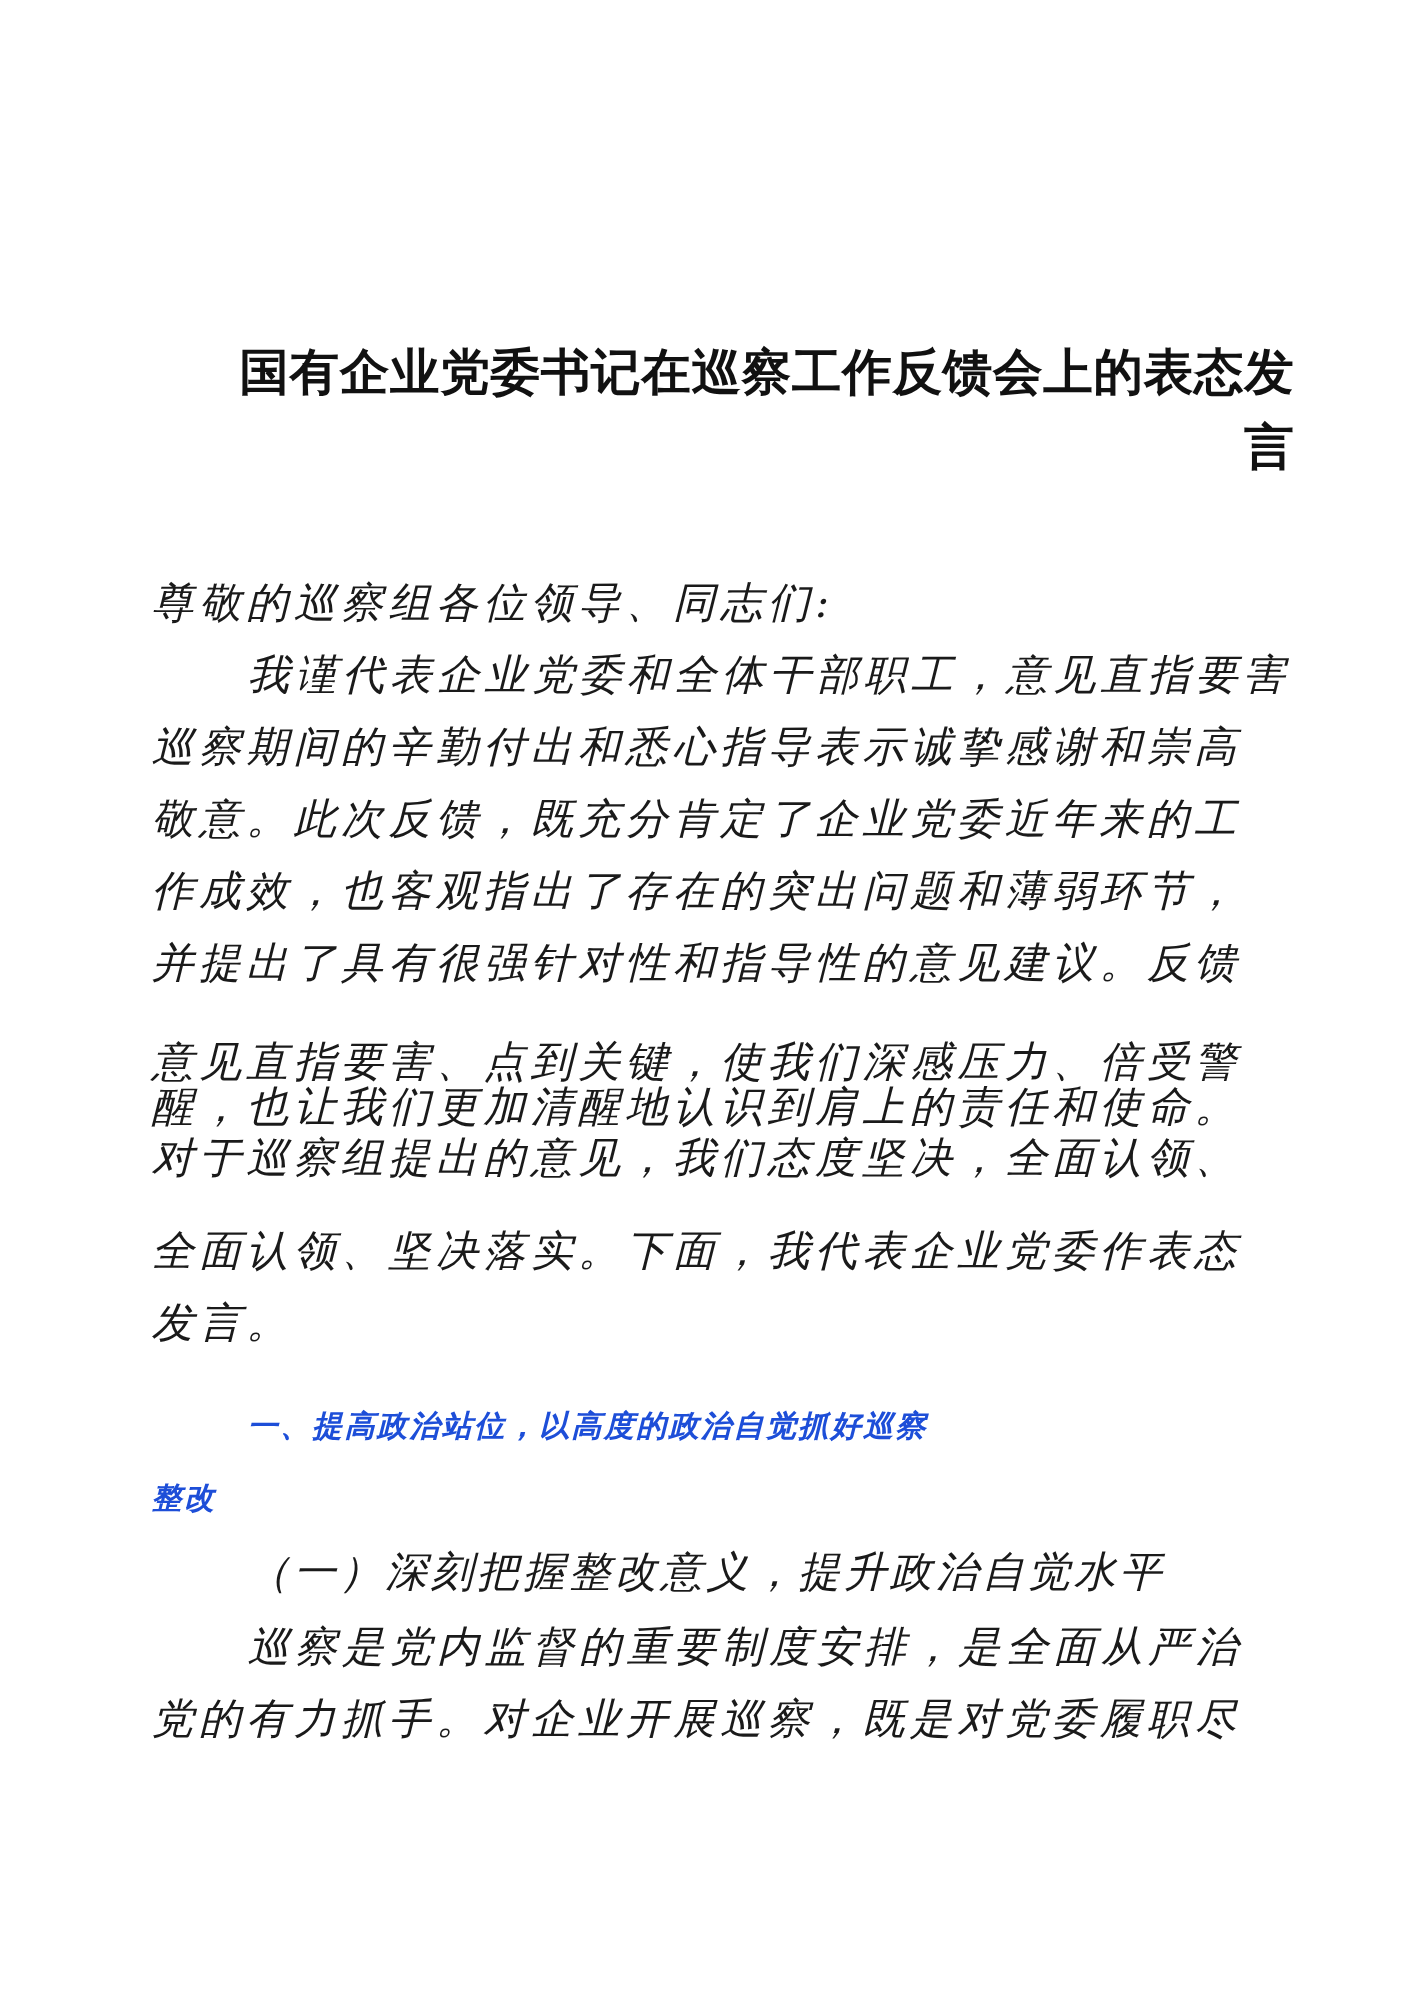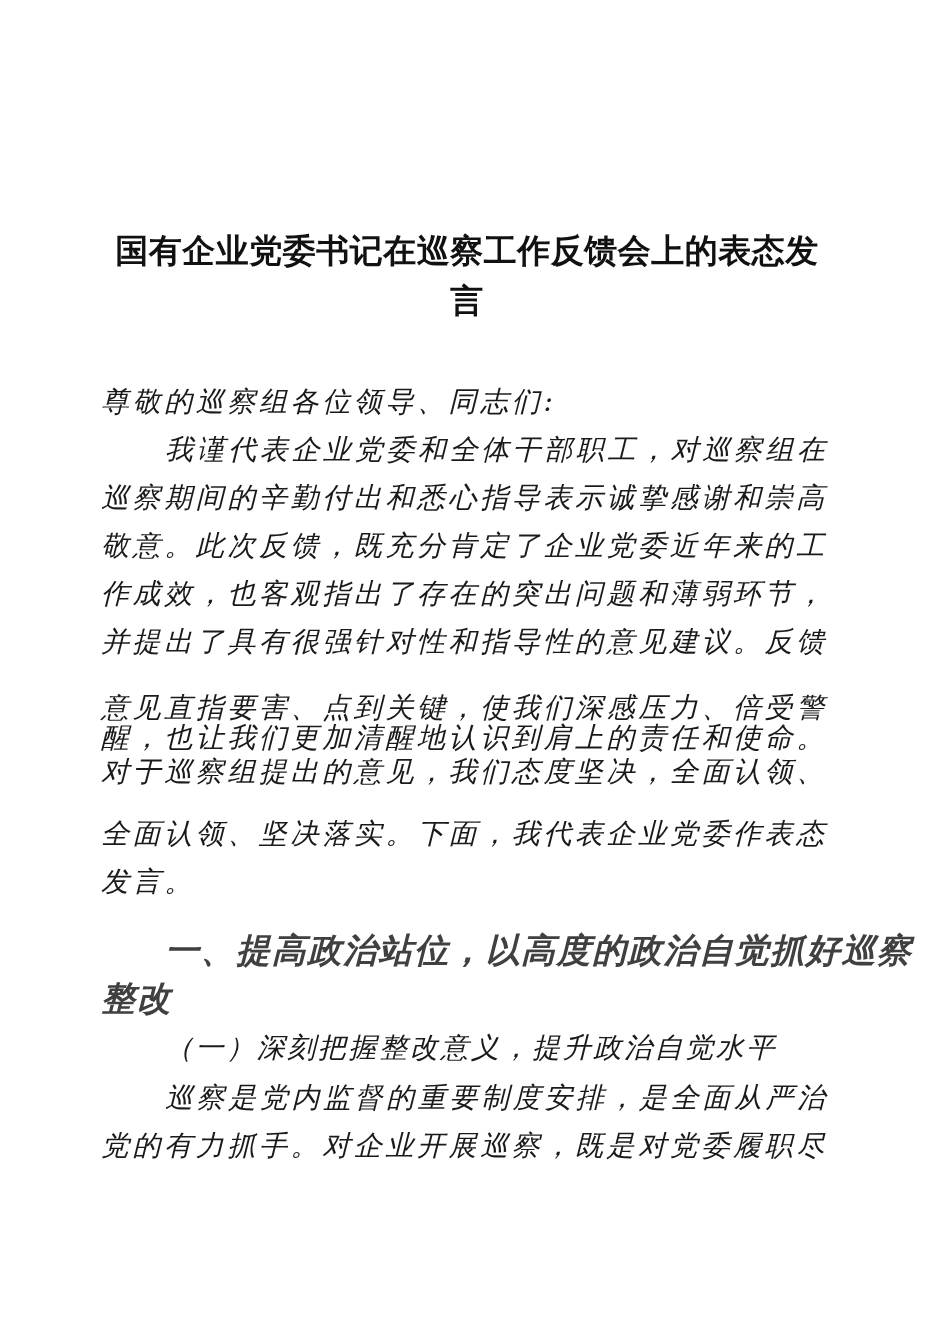--- a/index.html
+++ b/index.html
@@ -1,51 +1,51 @@
 <!DOCTYPE html>
 <html><head>
   <meta charset="utf-8">
   <style>
     html, body { margin: 0; padding: 0; background: #ffffff; }
     body { width: 950px; height: 1344px; position: relative; overflow: hidden; }
     .page { position: absolute; left: 0; top: 0; width: 950px; height: 1344px; background: #fff; }
     .title {
-      position: absolute; left: 92px; top: 226px; width: 750px;
-      font-family: Liberation Serif, serif;
+      position: absolute; left: 113px; top: 226px; width: 750px;
+      font-family: Liberation Mono, monospace;
       font-weight: bold; font-size: 33px; line-height: 50px;
-      color: #111; text-align: center; letter-spacing: 0.5px;
+      color: #111; text-align: right; letter-spacing: 0.5px;
     }
     .title .line { display: block; white-space: nowrap; }
     .body {
       position: absolute; left: 101px; top: 0; width: 740px;
       font-family: "DejaVu Serif", "Liberation Serif", serif;
       font-size: 28px; color: #1a1a1a;
     }
     .ln {
       position: absolute; left: 0; white-space: nowrap;
       height: 48px; line-height: 48px; letter-spacing: 3.6px; font-style: italic;
     }
     .ln.indent { left: 64px; }
-    .ln.h1 { font-family: "DejaVu Sans", "Liberation Sans", sans-serif; font-weight: bold; font-size: 34px; letter-spacing: 1.6px; color: #404040; }
+    .ln.h1 { font-family: "DejaVu Sans", "Liberation Sans", sans-serif; font-weight: bold; font-size: 20px; letter-spacing: 1.6px; color: #1d4ed8; }
     .ln.h2 { letter-spacing: 2.6px; }
   </style>
 </head>
 <body>
 
 <div class="page">
   <div class="title">
     <span class="line">国有企业党委书记在巡察工作反馈会上的表态发</span>
     <span class="line">言</span>
   </div>
 
   <div class="body">
     <div class="ln" style="top:378px">尊敬的巡察组各位领导、同志们:</div>
 
     <div>
-      <div class="ln indent" style="top:426px">我谨代表企业党委和全体干部职工，对巡察组在</div>
+      <div class="ln indent" style="top:426px">我谨代表企业党委和全体干部职工，意见直指要害</div>
       <div class="ln" style="top:474px">巡察期间的辛勤付出和悉心指导表示诚挚感谢和崇高</div>
       <div class="ln" style="top:522px">敬意。此次反馈，既充分肯定了企业党委近年来的工</div>
       <div class="ln" style="top:570px">作成效，也客观指出了存在的突出问题和薄弱环节，</div>
       <div class="ln" style="top:618px">并提出了具有很强针对性和指导性的意见建议。反馈</div>
       <div class="ln" style="top:684px">意见直指要害、点到关键，使我们深感压力、倍受警</div>
       <div class="ln" style="top:714px">醒，也让我们更加清醒地认识到肩上的责任和使命。</div>
       <div class="ln" style="top:748px">对于巡察组提出的意见，我们态度坚决，全面认领、</div>
       <div class="ln" style="top:810px">全面认领、坚决落实。下面，我代表企业党委作表态</div>
       <div class="ln" style="top:858px">发言。</div>
     </div>

